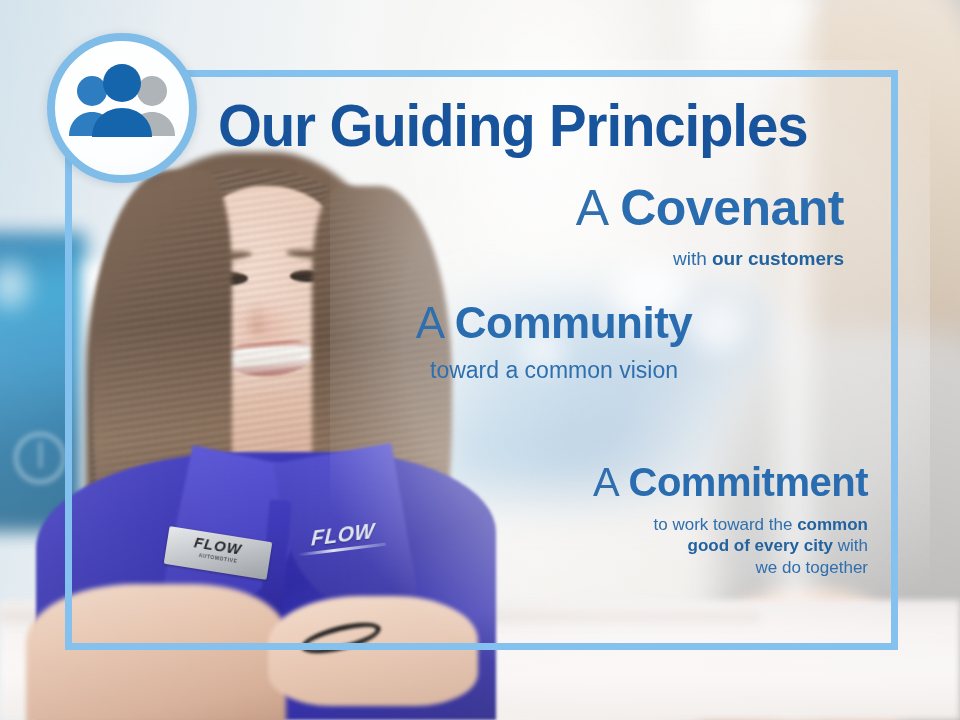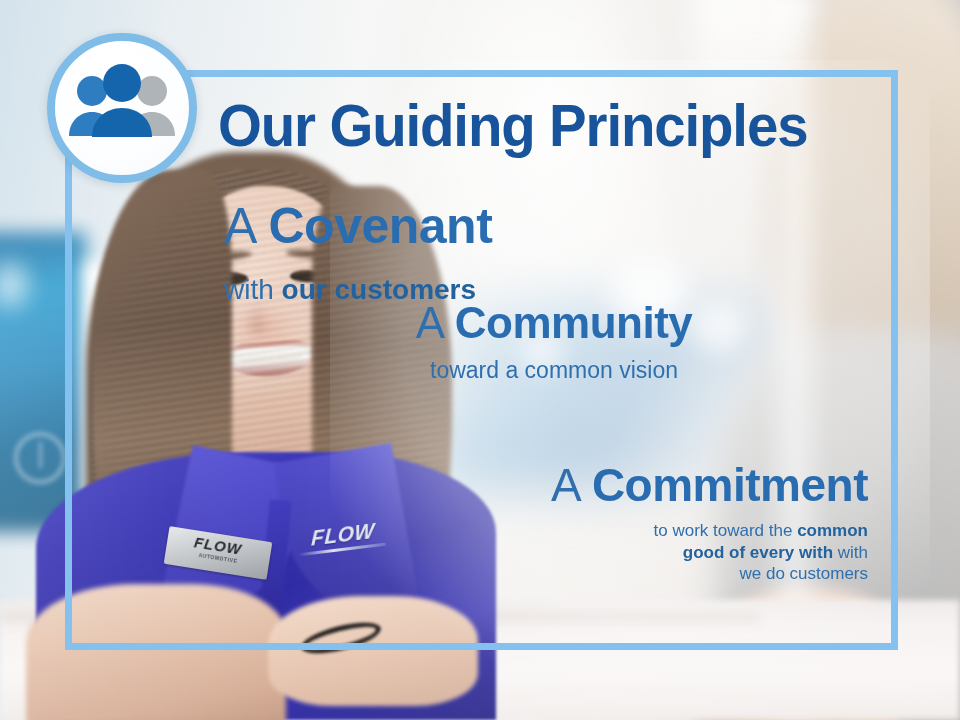--- a/index.html
+++ b/index.html
@@ -301,30 +301,30 @@
     line-height:1.04;white-space:nowrap;
   }
   .head .art{font-weight:400;color:#2f6fae;}
   .head .word{font-weight:700;color:#2a6cb0;letter-spacing:-.5px;}
   .sub{
     font-family:"Liberation Sans",sans-serif;
     font-size:23px;line-height:1.28;color:#2f6fae;font-weight:400;
   }
   .sub b{font-weight:700;color:#22629f;}
 
-  #block-covenant{left:224px;top:200px;text-align:left;}
+  #block-covenant{left:224px;top:182px;text-align:right;}
   #block-covenant .head{font-size:50px;}
-  #block-covenant .sub{margin-top:20px;font-size:28px;}
+  #block-covenant .sub{margin-top:13px;font-size:19px;}
 
   #block-community{left:244px;top:300px;text-align:center;}
   #block-community .head{font-size:44px;}
   #block-community .sub{margin-top:10px;font-size:23px;}
 
   #block-commitment{left:268px;top:462px;text-align:right;width:600px;}
-  #block-commitment .head{font-size:46px;}
+  #block-commitment .head{font-size:40px;}
   #block-commitment .sub{margin-top:10px;font-size:17px;}
 
 </style>
 </head>
 <body>
 
 <div class="canvas">
 
   <div class="bg">
     <div class="bg-base"></div>
@@ -418,18 +418,18 @@
       </div>
   </div>
 
   <div class="block" id="block-commitment">
     <div class="head">
       <span class="art">A</span>
       <span class="word">Commitment</span>
     </div>
     <div class="sub">
         <div><span>to work toward the </span><b>common</b></div>
-        <div><b>good of every with</b><span> with</span></div>
-        <div><span>we do customers</span></div>
+        <div><b>good of every city</b><span> with</span></div>
+        <div><span>we do together</span></div>
       </div>
   </div>
 
 </div>
 
 </body></html>

